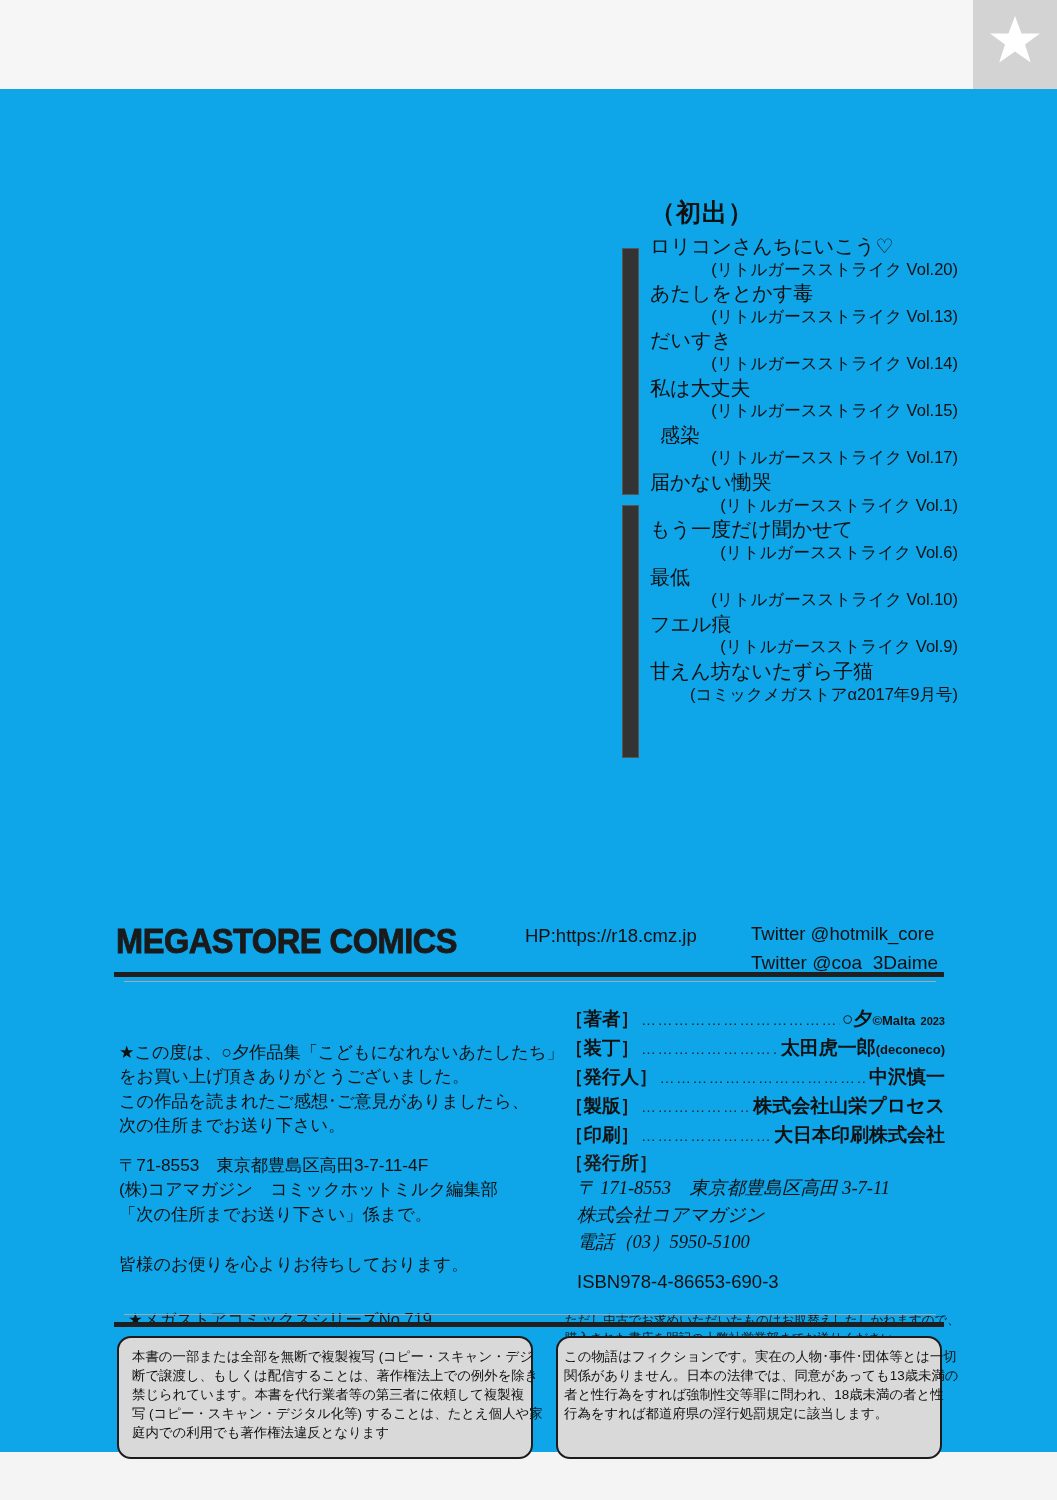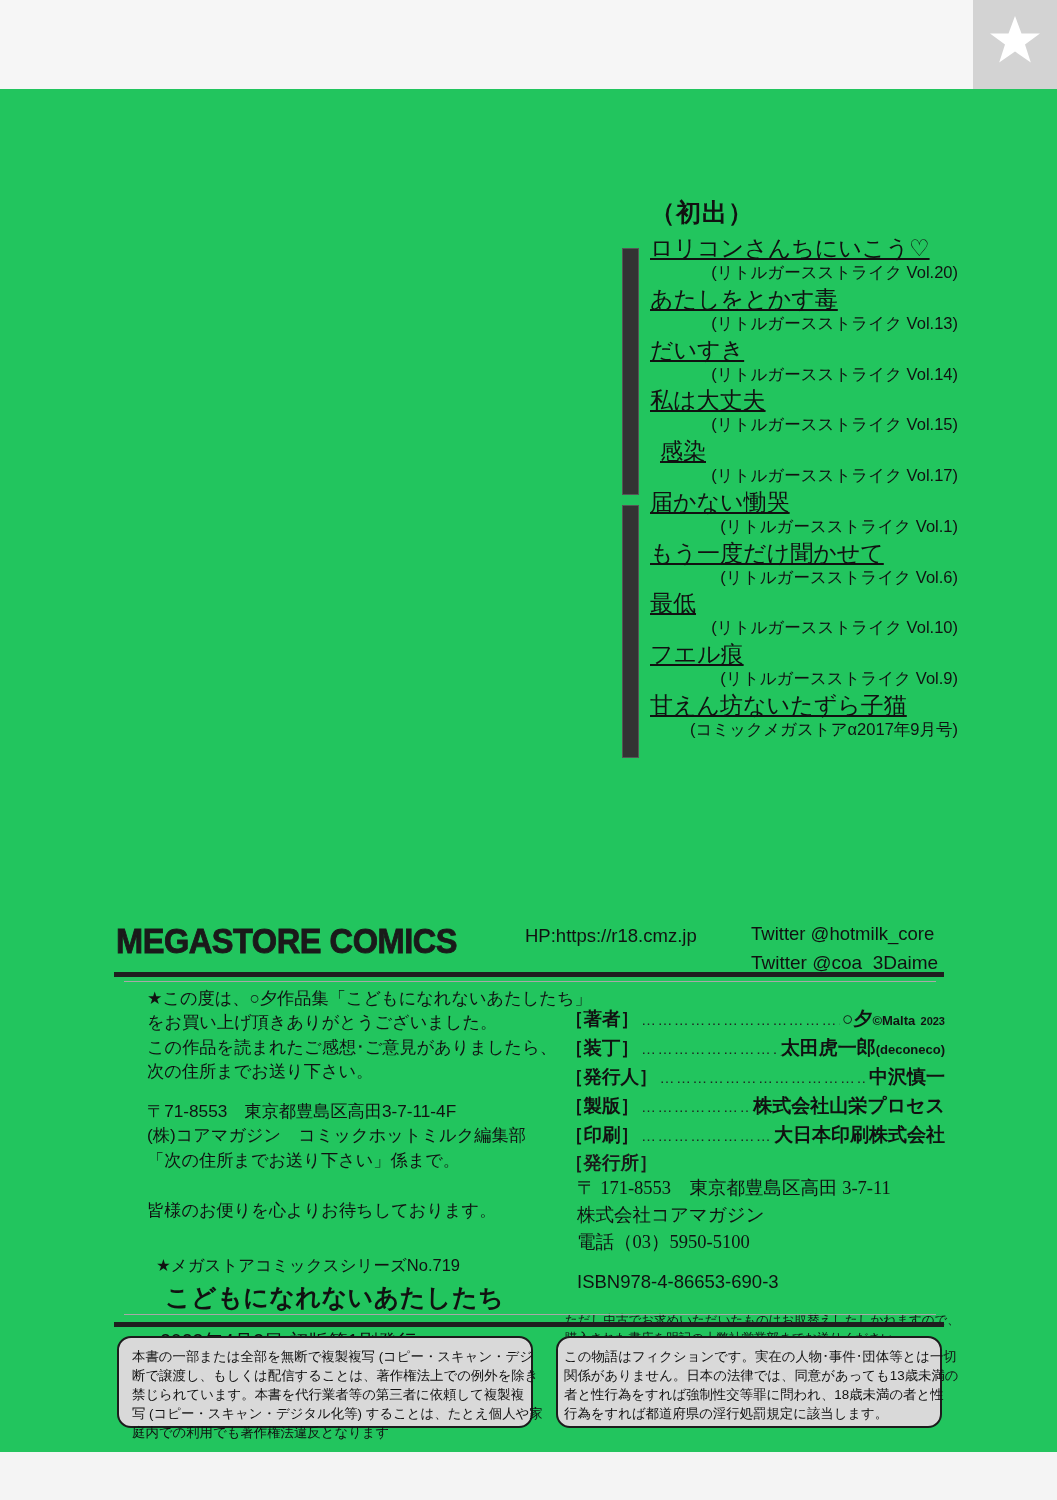--- a/index.html
+++ b/index.html
@@ -8,21 +8,21 @@
     background: #ffffff;
   }
   body {
     font-family: "Liberation Sans", "DejaVu Sans", sans-serif;
     color: #1a1a1a;
   }
   #page {
     position: relative;
     width: 1057px;
     height: 1500px;
-    background: #22c55e;
+    background: #0ea5e9;
     overflow: hidden;
   }
 
   
   .scan-band-top {
     position: absolute;
     left: 0; top: 0;
     width: 1057px; height: 89px;
     background: #f6f6f6;
   }
@@ -63,26 +63,25 @@
     background: #333333;
     border: 1px solid #555;
     box-sizing: border-box;
   }
   #bar-a { top: 248px; height: 247px; }
   #bar-b { top: 505px; height: 253px; }
 
   .credit-list { margin: 0; padding: 0; list-style: none; }
   .credit-item { margin: 0 0 3px 0; }
   .credit-work {
-    font-size: 23px;
+    font-size: 20px;
     line-height: 1.18;
     color: #111;
     white-space: nowrap;
     margin-left: 30px;
-    text-decoration: underline;
   }
   .credit-work.indent { margin-left: 40px; }
   .credit-src {
     font-size: 16.5px;
     line-height: 1.25;
     color: #111;
     text-align: right;
     white-space: nowrap;
     padding-right: 2px;
   }
@@ -143,23 +142,22 @@
     background: #a8a8a8;
   }
   #rule-top-thick { top: 972px; }
   #rule-top-thin  { top: 981px; }
   #rule-bot-thin  { top: 1314px; }
   #rule-bot-thick { top: 1322px; }
 
   
   .left-col {
     position: absolute;
-    left: 119px; top: 986px;
+    left: 119px; top: 1040px;
     width: 400px;
-    margin-left: 28px;
   }
   .lead-par {
     font-size: 17.2px;
     line-height: 1.42;
     color: #111;
     margin: 0;
     white-space: nowrap;
   }
   .addr-block {
     margin-top: 15px;
@@ -228,20 +226,21 @@
   .cred-value .xs { font-size: 11px; font-weight: bold; }
 
   .pub-label { font-weight: bold; font-size: 18.5px; margin-top: 1px; }
   .pub-lines {
     margin-left: 12px;
     font-family: "Liberation Serif", "DejaVu Serif", serif;
     font-size: 18.5px;
     line-height: 1.45;
     color: #111;
     white-space: nowrap;
+    font-style: italic;
   }
   .isbn {
     margin-left: 12px;
     margin-top: 15px;
     font-size: 18.5px;
     color: #111;
     white-space: nowrap;
   }
   .note-small {
     margin-top: 18px;
@@ -249,21 +248,21 @@
     line-height: 1.45;
     color: #111;
     white-space: nowrap;
   }
   .note-small .first { font-weight: bold; }
 
   
   .legal-box {
     position: absolute;
     top: 1336px;
-    height: 92px;
+    height: 123px;
     background: #d9d9d9;
     border: 2px solid #1c1c1c;
     border-radius: 14px;
     box-sizing: border-box;
     padding: 9px 12px 0 13px;
     font-size: 13.4px;
     line-height: 1.42;
     color: #111;
   }
   #legal-left  { left: 117px;  width: 416px; }

